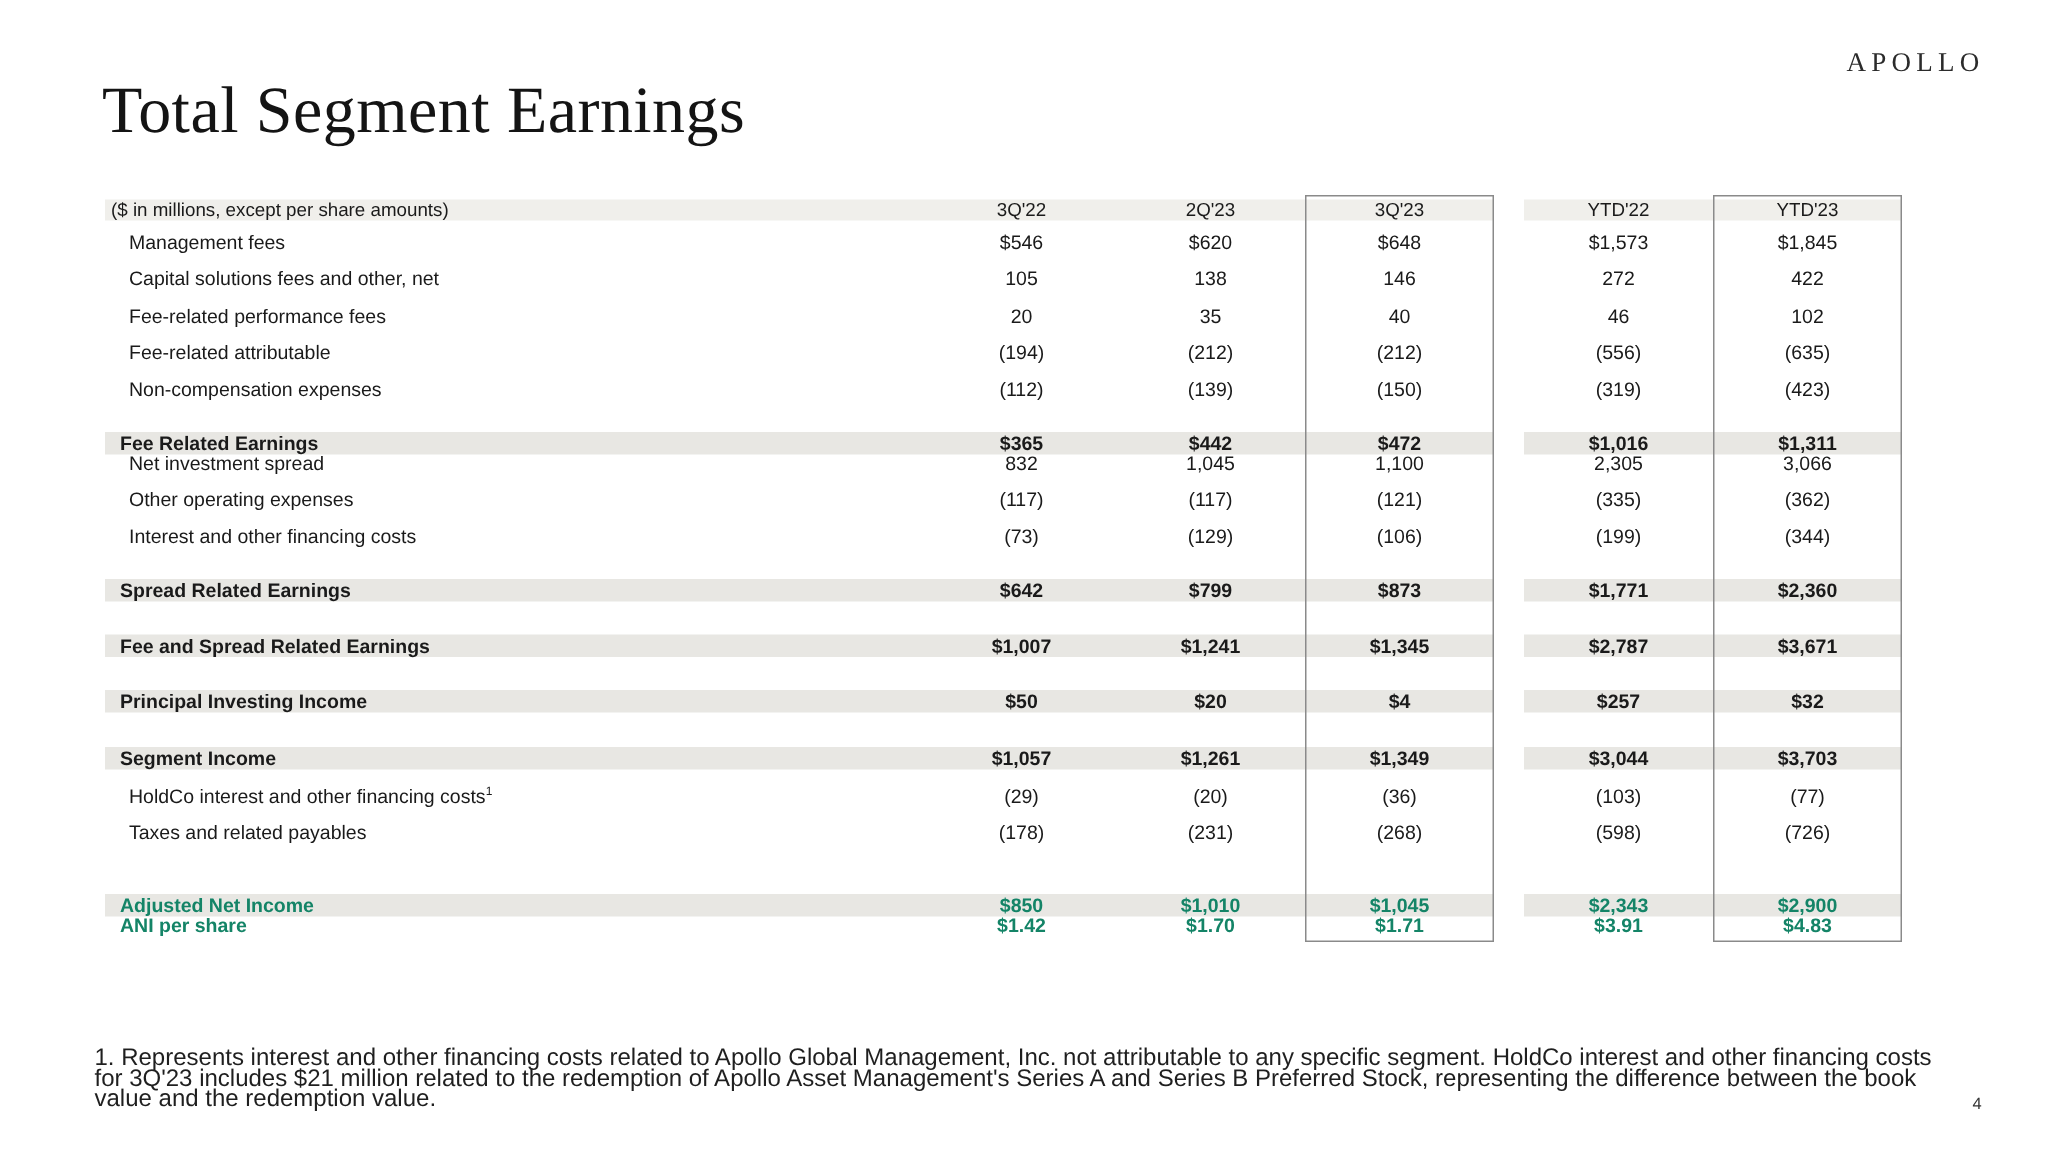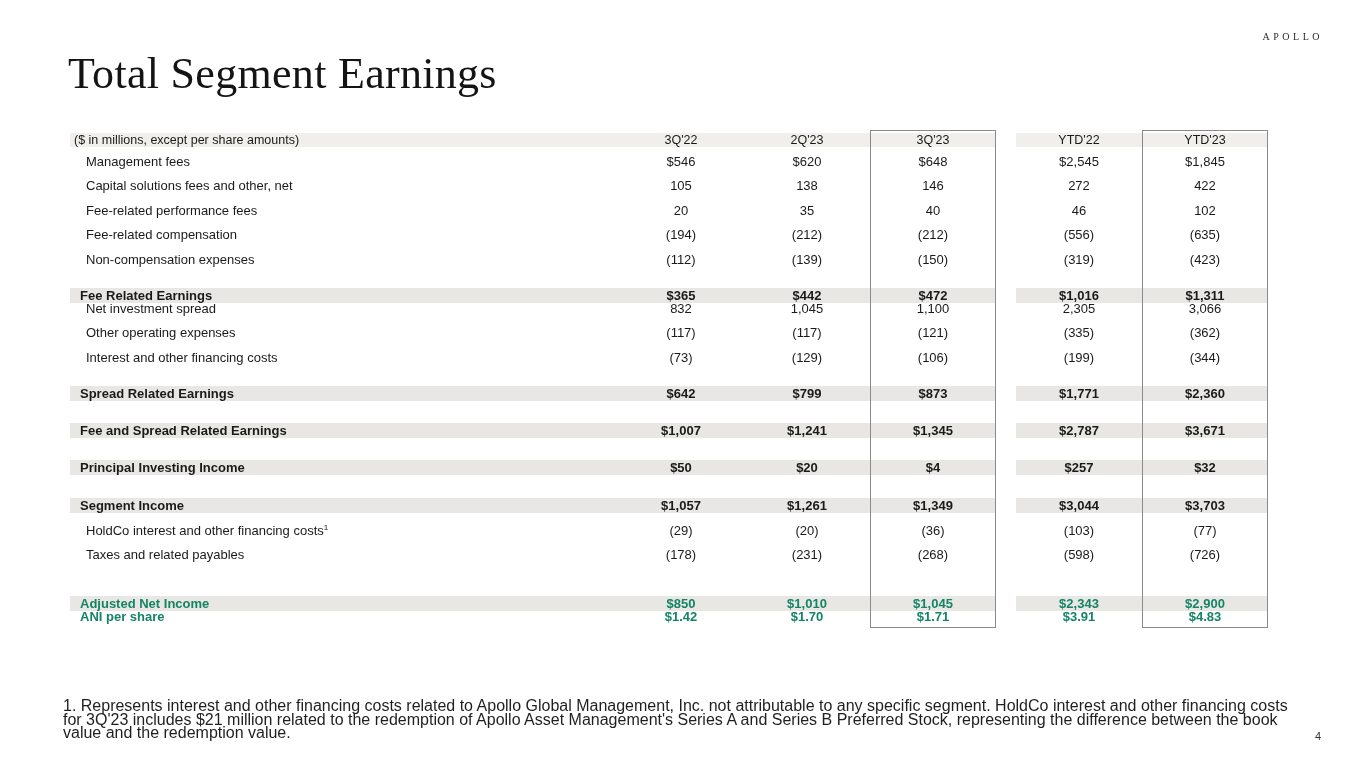--- a/index.html
+++ b/index.html
@@ -11,21 +11,21 @@
     overflow: hidden;
     color: #1a1a1a;
     --accent-green: #148467;
     --band-gray: #e8e7e3;
     --header-gray: #f0efeb;
     --box-border: #8a8a8a;
   }
   .logo {
     position: absolute; top: 31px; right: 42px;
     font-family: "Liberation Serif", serif;
-    font-size: 10px; letter-spacing: 3.5px;
+    font-size: 18px; letter-spacing: 3.5px;
     color: #2b2b2b; font-weight: 500;
   }
   .title {
     position: absolute; left: 68px; top: 48px;
     font-family: "Liberation Serif", serif;
     font-weight: 400;
     font-size: 44px; color: #141414;
     letter-spacing: 0.3px;
     margin: 0;
   }
@@ -83,21 +83,21 @@
     <div class="cell val">YTD'22</div>
     <div class="cell val">YTD'23</div>
   </div>
   <div>
       <div class="row data">
         <div class="cell label">Management fees</div>
         <div class="cell val">$546</div>
         <div class="cell val">$620</div>
         <div class="cell val">$648</div>
         <div class="cell gap"></div>
-        <div class="cell val">$2,545</div>
+        <div class="cell val">$1,573</div>
         <div class="cell val">$1,845</div>
       </div>
       <div class="row data">
         <div class="cell label">Capital solutions fees and other, net</div>
         <div class="cell val">105</div>
         <div class="cell val">138</div>
         <div class="cell val">146</div>
         <div class="cell gap"></div>
         <div class="cell val">272</div>
         <div class="cell val">422</div>
@@ -105,21 +105,21 @@
       <div class="row data">
         <div class="cell label">Fee-related performance fees</div>
         <div class="cell val">20</div>
         <div class="cell val">35</div>
         <div class="cell val">40</div>
         <div class="cell gap"></div>
         <div class="cell val">46</div>
         <div class="cell val">102</div>
       </div>
       <div class="row data">
-        <div class="cell label">Fee-related compensation</div>
+        <div class="cell label">Fee-related attributable</div>
         <div class="cell val">(194)</div>
         <div class="cell val">(212)</div>
         <div class="cell val">(212)</div>
         <div class="cell gap"></div>
         <div class="cell val">(556)</div>
         <div class="cell val">(635)</div>
       </div>
       <div class="row data">
         <div class="cell label">Non-compensation expenses</div>
         <div class="cell val">(112)</div>

